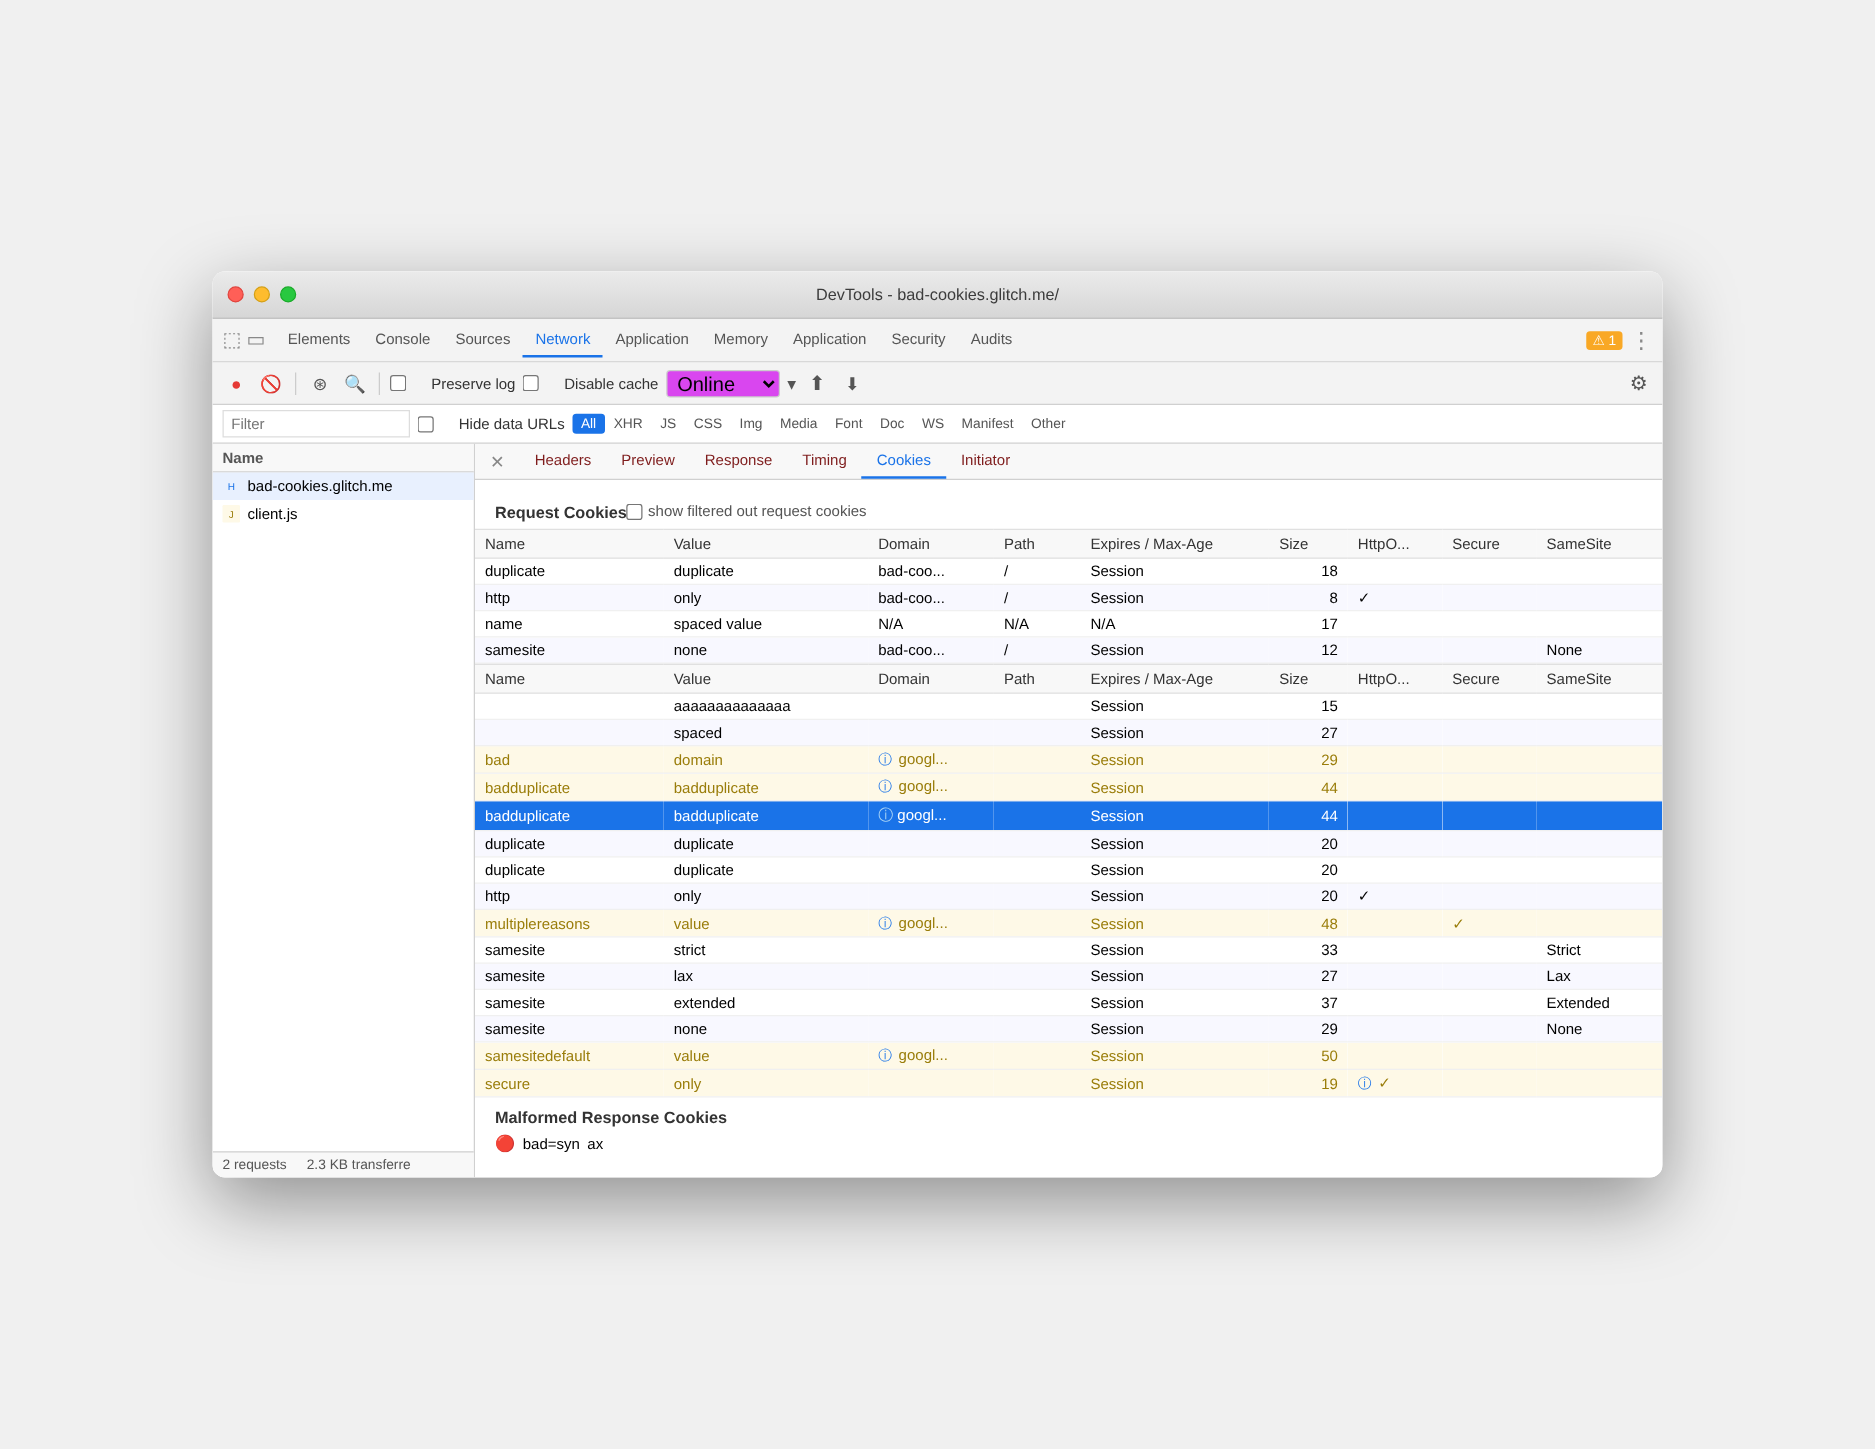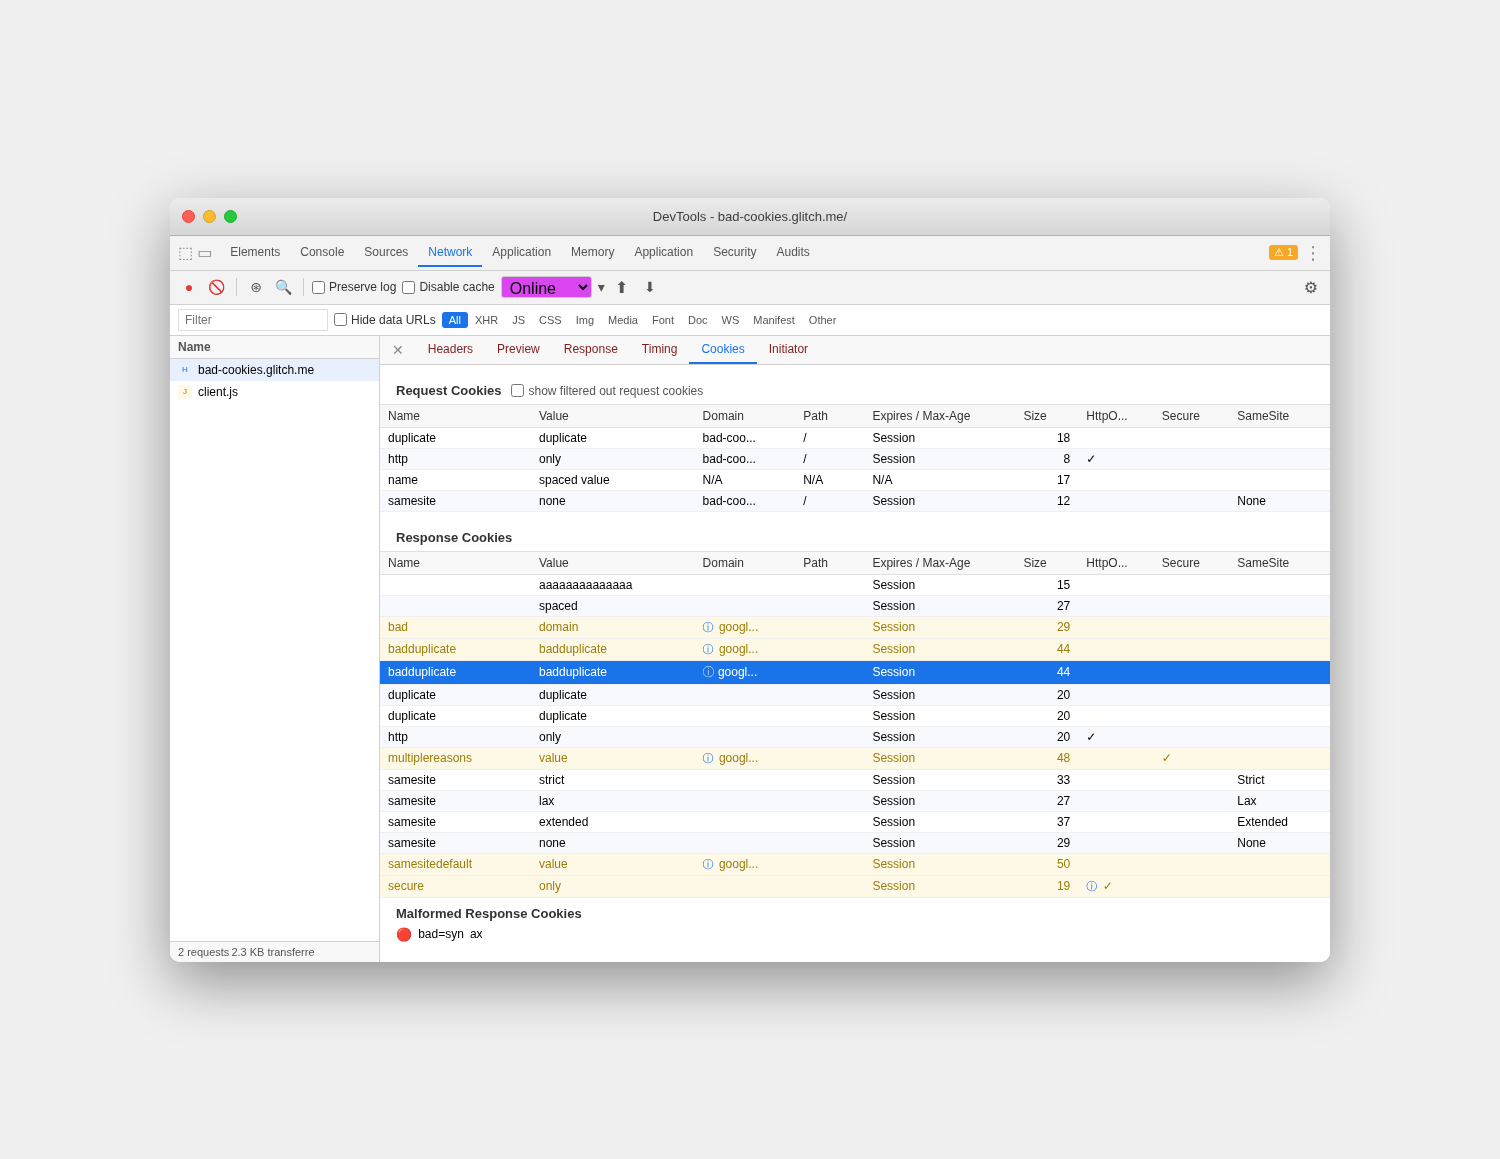--- a/index.html
+++ b/index.html
@@ -97,21 +97,21 @@
       border-radius: 3px;
       font-size: 14px;
       color: #555;
     }
     .toolbar-btn.record { color: #e53935; }
     .toolbar-btn.blocked { color: #555; }
     .toolbar-divider { width: 1px; height: 18px; background: #ccc; margin: 0 2px; }
     .checkbox-label {
       display: flex;
       align-items: center;
-      gap: 4px;
+      gap: 20px;
       font-size: 12px;
       color: #333;
       cursor: pointer;
       white-space: nowrap;
     }
     .checkbox-label input { margin: 0; }
     .network-select {
       border: 1px solid #ccc;
       border-radius: 3px;
       padding: 2px 4px;
@@ -198,21 +198,21 @@
       align-items: center;
       justify-content: center;
     }
     .status-bar {
       border-top: 1px solid #d0d0d0;
       padding: 4px 8px;
       font-size: 11px;
       color: #555;
       background: #f8f8f8;
       display: flex;
-      gap: 2px;
+      gap: 16px;
     }
     .detail-panel {
       flex: 1;
       display: flex;
       flex-direction: column;
       overflow: hidden;
     }
     .detail-tabs {
       display: flex;
       align-items: center;
@@ -243,22 +243,21 @@
       flex: 1;
       overflow-y: auto;
       padding: 12px 0;
     }
     .section-title {
       font-size: 13px;
       font-weight: 600;
       color: #333;
       padding: 6px 16px;
       display: flex;
-      align-items: flex-end;
-      gap: 10px;
+      align-items: flex-start;
     }
     .section-title .show-filtered {
       display: flex;
       align-items: center;
       gap: 4px;
       font-size: 12px;
       font-weight: normal;
       color: #555;
     }
     .cookie-table {
@@ -497,23 +496,20 @@
                 <td>/</td>
                 <td>Session</td>
                 <td class="col-size">12</td>
                 <td></td>
                 <td></td>
                 <td>None</td>
               </tr>
             </tbody>
           </table>
 
-          <div class="section-title" style="margin-top:12px;">
-            <strong>Response Cookies</strong>
-          </div>
 
           <table class="cookie-table">
             <thead>
               <tr>
                 <th class="col-name">Name</th>
                 <th class="col-value">Value</th>
                 <th class="col-domain">Domain</th>
                 <th class="col-path">Path</th>
                 <th class="col-expires">Expires / Max-Age</th>
                 <th class="col-size">Size</th>

